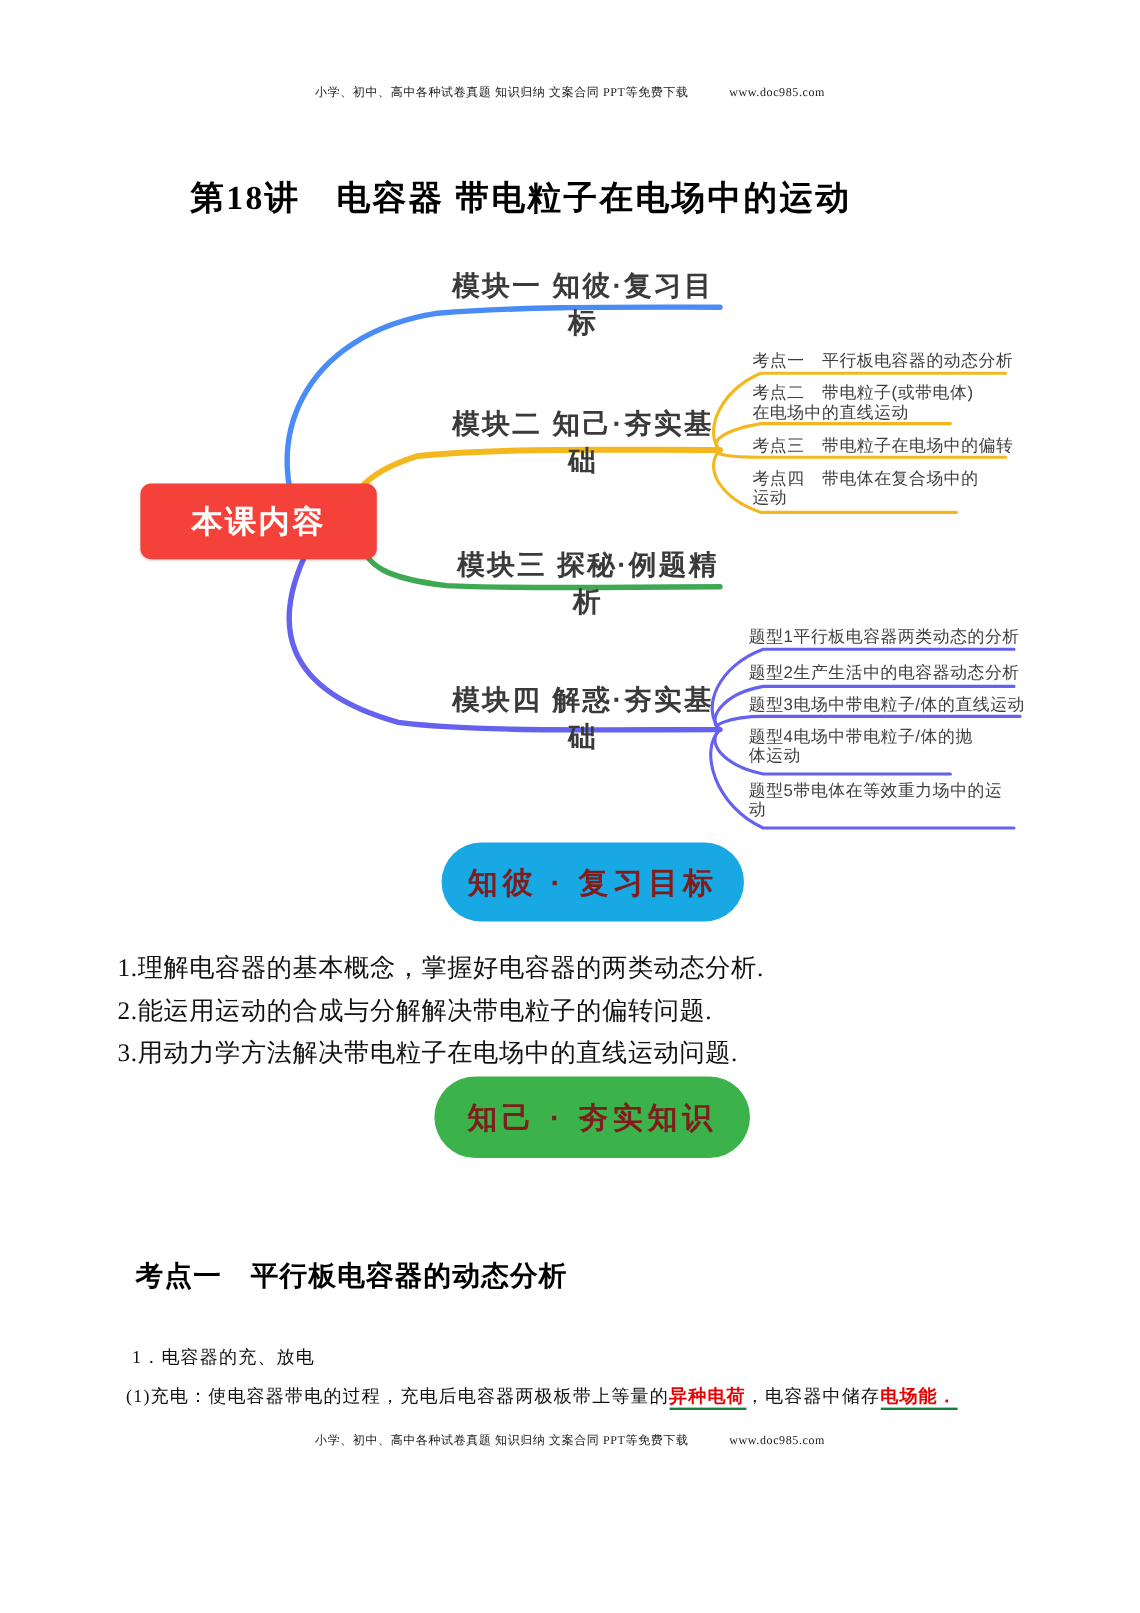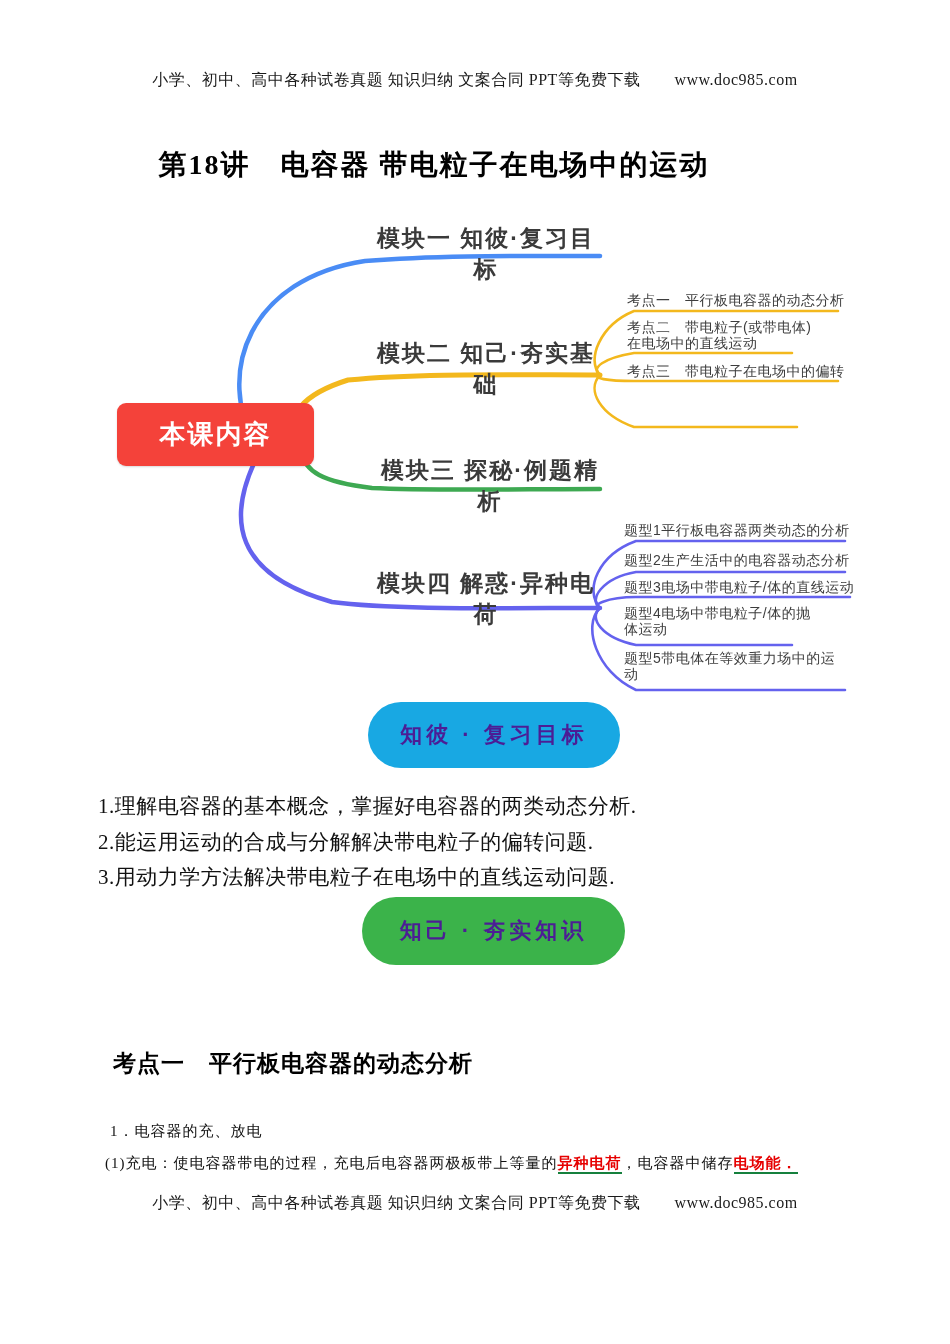--- a/index.html
+++ b/index.html
@@ -4,21 +4,21 @@
 <style>
   html,body{margin:0;padding:0;background:#888;}
   #page{
     position:relative;width:950px;height:1344px;background:#ffffff;
     margin:0 auto;overflow:hidden;
     font-family:"Liberation Serif", serif;color:#111;
   }
   .abs{position:absolute;}
   
   .docline{
-    width:950px;text-align:center;font-size:16px;color:#1a1a1a;
+    width:950px;text-align:center;font-size:10px;color:#1a1a1a;
     font-family:"Liberation Serif", serif;letter-spacing:0.5px;
   }
   .docline .url{margin-left:34px;}
   
   .title{
     width:868px;text-align:center;font-size:28px;font-weight:700;
     color:#000;font-family:"Liberation Serif", serif;letter-spacing:2px;
   }
   
   #mindmap-svg{position:absolute;left:0;top:210px;z-index:1;}
@@ -33,21 +33,21 @@
     z-index:2;width:240px;text-align:center;font-size:23px;font-weight:600;
     color:#3a3a3a;letter-spacing:2px;font-family:"Liberation Sans", sans-serif;
   }
   .leaf{
     z-index:2;font-size:14px;line-height:16px;color:#3d3d3d;font-weight:500;
     font-family:"Liberation Sans", sans-serif;letter-spacing:0.5px;white-space:nowrap;
   }
   
   .pill{
     z-index:2;display:flex;align-items:center;justify-content:center;
-    color:#4c1d95;font-size:22px;font-weight:700;letter-spacing:4px;
+    color:#7f1d1d;font-size:25px;font-weight:700;letter-spacing:4px;
     font-family:"Liberation Sans", sans-serif;border-radius:34px;
   }
   .pill-blue{left:368px;top:702px;width:252px;height:66px;background:#18a8e3;}
   .pill-green{left:362px;top:897px;width:263px;height:68px;background:#3bb34a;}
   
   .goal{left:98px;width:760px;font-size:21px;color:#111;letter-spacing:0.5px;}
   
   .sec-heading{
     left:113px;font-size:23px;font-weight:700;color:#000;letter-spacing:1px;
     font-family:"Liberation Sans", sans-serif;
@@ -92,28 +92,32 @@
       <path d="M 600 398 C 588 408, 602 428, 636 435 L 792 435"></path>
       <path d="M 600 398 C 582 415, 596 462, 636 480 L 845 480"></path>
     </g>
   </svg>
 
   <div class="abs root-node">本课内容</div>
 
   <div class="abs branch-label" style="left:366px;top:223px;">模块一 知彼·复习目标</div>
   <div class="abs branch-label" style="left:366px;top:338px;">模块二 知己·夯实基础</div>
   <div class="abs branch-label" style="left:370px;top:455px;">模块三 探秘·例题精析</div>
-  <div class="abs branch-label" style="left:366px;top:568px;">模块四 解惑·异种电荷</div>
+  <div class="abs branch-label" style="left:366px;top:568px;">模块四 解惑·夯实基础</div>
 
   <div class="abs leaf" style="left:627px;top:292px;">考点一　平行板电容器的动态分析</div>
   <div class="abs leaf" style="left:627px;top:319px;">
     <div>考点二　带电粒子(或带电体)</div>
     <div>在电场中的直线运动</div>
   </div>
   <div class="abs leaf" style="left:627px;top:363px;">考点三　带电粒子在电场中的偏转</div>
+  <div class="abs leaf" style="left:627px;top:390px;">
+    <div>考点四　带电体在复合场中的</div>
+    <div>运动</div>
+  </div>
 
   <div class="abs leaf" style="left:624px;top:522px;">题型1平行板电容器两类动态的分析</div>
   <div class="abs leaf" style="left:624px;top:552px;">题型2生产生活中的电容器动态分析</div>
   <div class="abs leaf" style="left:624px;top:579px;">题型3电场中带电粒子/体的直线运动</div>
   <div class="abs leaf" style="left:624px;top:605px;">
     <div>题型4电场中带电粒子/体的抛</div>
     <div>体运动</div>
   </div>
   <div class="abs leaf" style="left:624px;top:650px;">
     <div>题型5带电体在等效重力场中的运</div>

